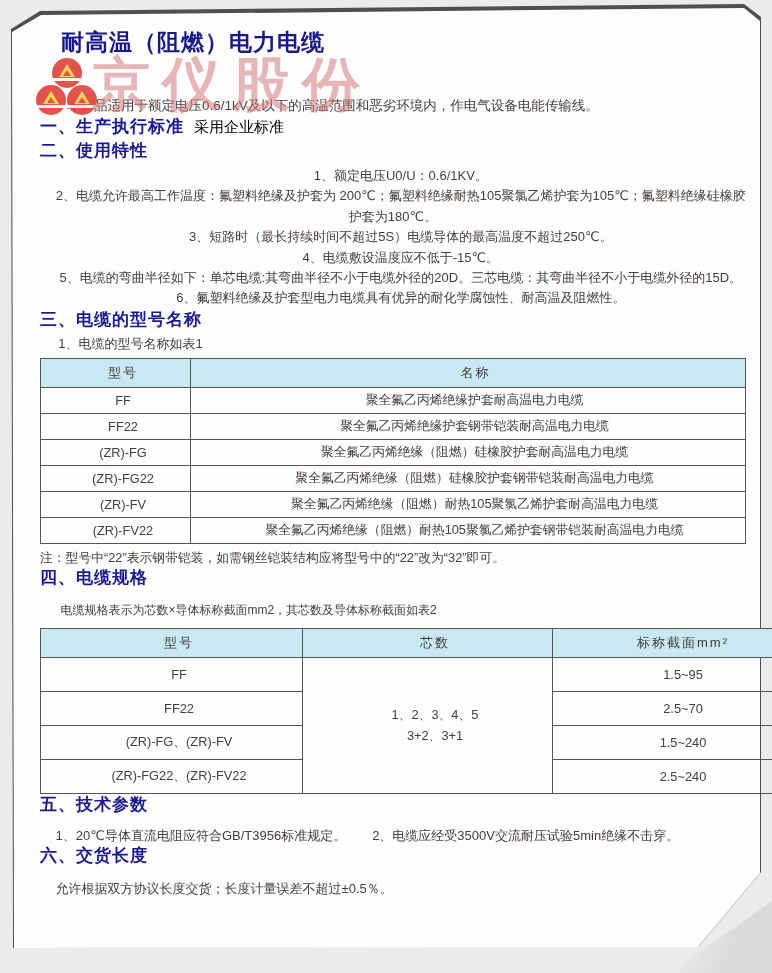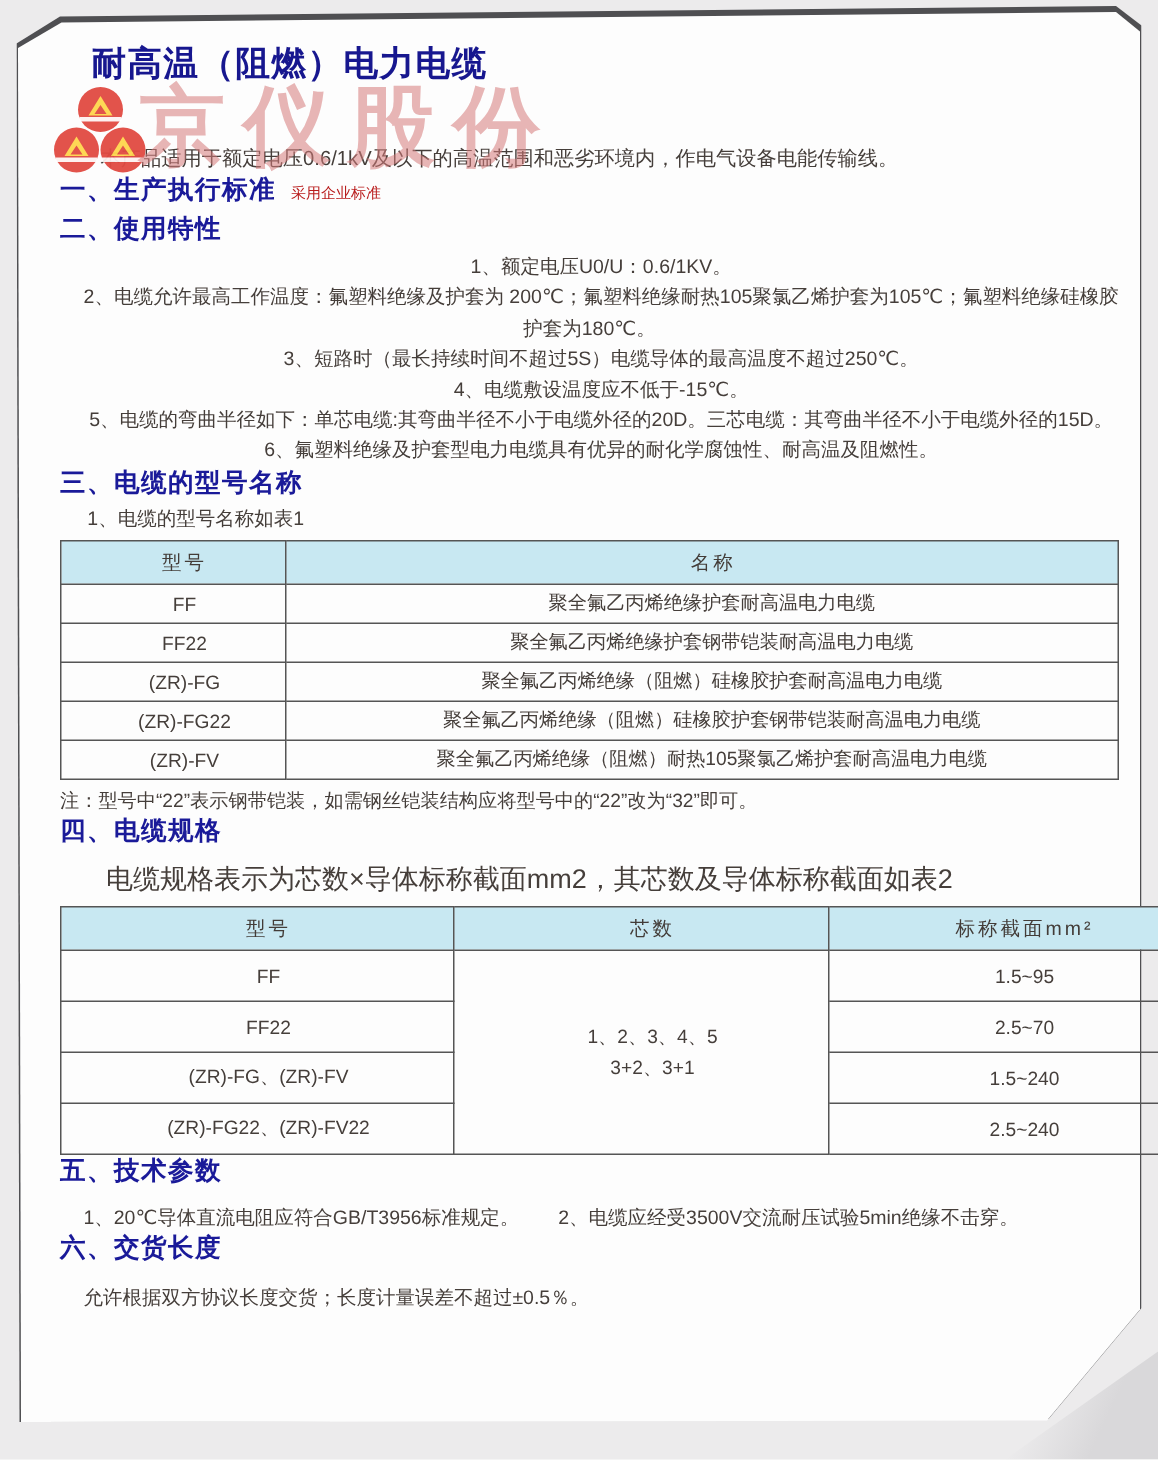--- a/index.html
+++ b/index.html
@@ -61,26 +61,26 @@
   h2.sec{
     font-size:17px;font-weight:bold;color:#1a1a99;
     line-height:22px;margin:0;letter-spacing:1px;
   }
   .mt-s1{margin-top:14px;}
   .mt-s2{margin-top:20px;}
   .mt-s3{margin-top:6px;}
   .mt-s4{margin-top:2px;}
   .mt-s5{margin-top:14px;}
   .mt-s6{margin-top:14px;}
-  .sec-inline{font-size:10px;font-weight:normal;color:#b91c1c;margin-left:10px;letter-spacing:0;font-family:Liberation Mono, monospace;}
+  .sec-inline{font-size:15px;font-weight:normal;color:#000000;margin-left:10px;letter-spacing:0;font-family:Liberation Mono, monospace;}
   .item{margin:0;line-height:20.4px;text-indent:1.2em;text-align:center;}
   .items-wrap{margin-top:4px;}
   .sub-line{margin:3px 0 0 0;line-height:19px;text-indent:1.4em;}
   .note-line{margin:5px 0 0 0;line-height:18px;font-size:12.8px;}
-  .desc-line{margin:12px 0 0 0;line-height:19px;text-indent:1.7em;font-size:18px;}
+  .desc-line{margin:12px 0 0 0;line-height:19px;text-indent:1.7em;font-size:12px;}
   .param-line{margin:10px 0 0 0;line-height:19px;text-indent:1.2em;}
   .p-gap{display:inline-block;width:26px;}
   .delivery-line{margin:12px 0 0 0;line-height:19px;text-indent:1.2em;}
   
   table{border-collapse:collapse;width:706px;table-layout:fixed;}
   .t1{margin-top:5px;}
   .t2{margin-top:8px;}
   th,td{border:1px solid #555;font-weight:normal;padding-left:16px;}
   th{
     background:#c8e8f2;height:26px;font-size:13px;
@@ -160,20 +160,24 @@
         <td class="c-name">聚全氟乙丙烯绝缘（阻燃）硅橡胶护套耐高温电力电缆</td>
       </tr>
       <tr>
         <td class="c-model">(ZR)-FG22</td>
         <td class="c-name">聚全氟乙丙烯绝缘（阻燃）硅橡胶护套钢带铠装耐高温电力电缆</td>
       </tr>
       <tr>
         <td class="c-model">(ZR)-FV</td>
         <td class="c-name">聚全氟乙丙烯绝缘（阻燃）耐热105聚氯乙烯护套耐高温电力电缆</td>
       </tr>
+      <tr>
+        <td class="c-model">(ZR)-FV22</td>
+        <td class="c-name">聚全氟乙丙烯绝缘（阻燃）耐热105聚氯乙烯护套钢带铠装耐高温电力电缆</td>
+      </tr>
     </tbody>
   </table>
   <p class="note-line">注：型号中“22”表示钢带铠装，如需钢丝铠装结构应将型号中的“22”改为“32”即可。</p>
 
   <h2 class="sec mt-s4">四、电缆规格</h2>
   <p class="desc-line">电缆规格表示为芯数×导体标称截面mm2，其芯数及导体标称截面如表2</p>
 
   <table class="t2">
     <tbody>
       <tr>

